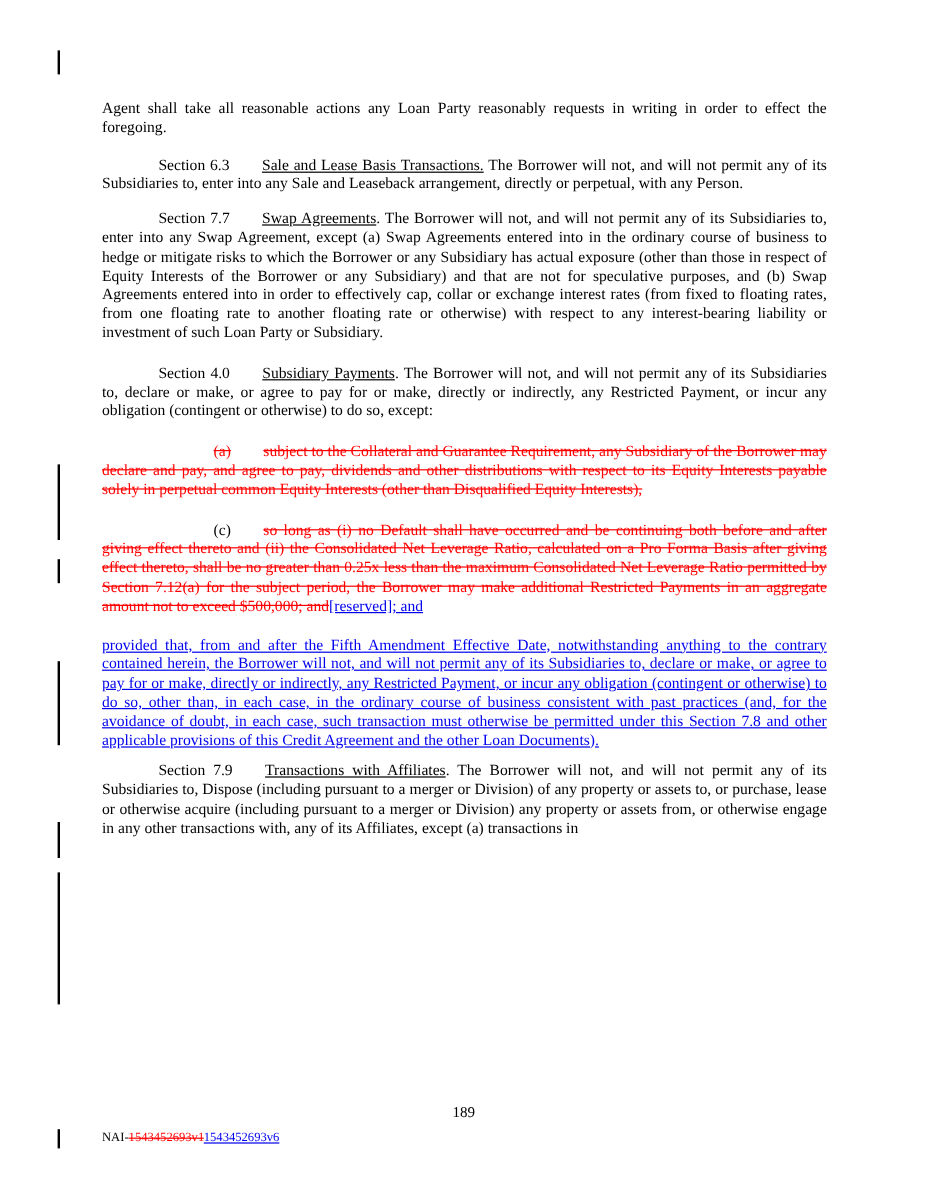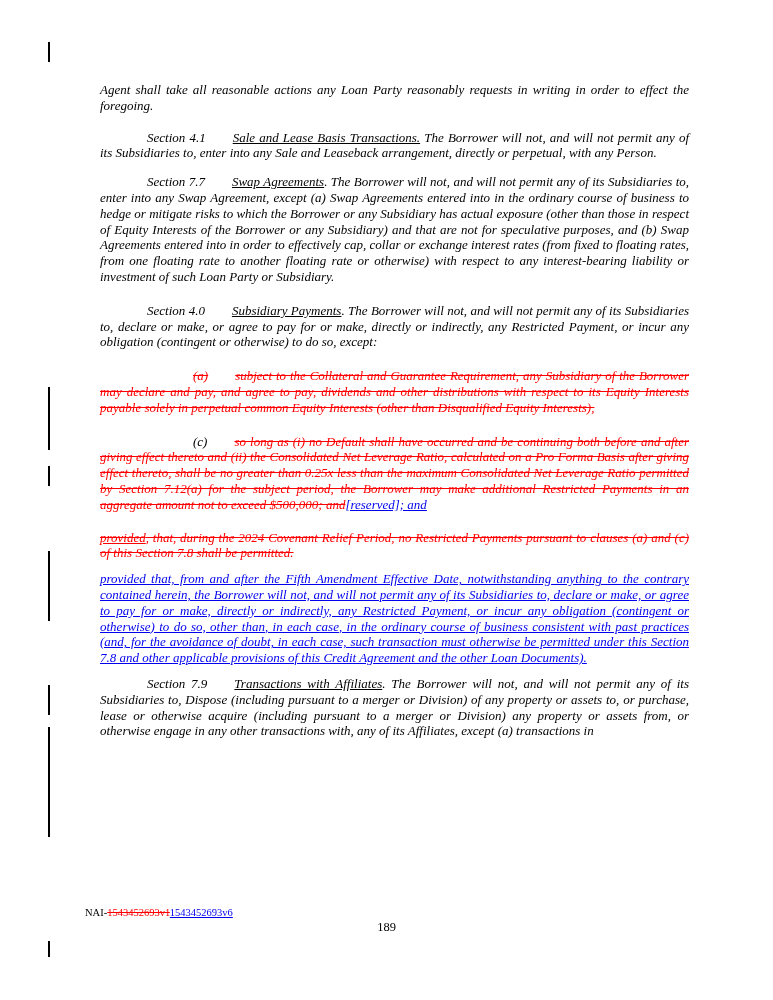--- a/index.html
+++ b/index.html
@@ -5,72 +5,71 @@
   html,body { margin:0; padding:0; }
   body {
     width:773px; height:1000px; background:#ffffff; overflow:hidden;
     font-family:"Liberation Serif","DejaVu Serif",serif; color:#000;
   }
   .page { position:relative; width:773px; height:1000px; background:#fff; }
   .content {
     position:absolute; top:82px; left:85px; width:604px;
     font-size:13px; line-height:15.8px; text-align:justify;
   }
-  p { margin:0 0 17px 15px;font-style:italic; }
+  p { margin:0 0 17px 0; }
   p.mb16 { margin-bottom:16px; }
   p.mb13 { margin-bottom:13px; }
   p.mb18 { margin-bottom:18px; }
   p.mb9  { margin-bottom:9px; }
   p.mb10 { margin-bottom:10px; }
   .si { text-indent:47px; }   
   .ci { text-indent:93px; }   
   .tab { display:inline-block; width:27px; height:1px; }
   .ins-tab { height:12px; vertical-align:-2px; border-bottom:1px solid var(--ins-color,#0000ee); }
   .u { text-decoration:underline; }
   .del { color:var(--del-color,#ff0000); text-decoration:line-through; }
   .del-u { color:var(--del-color,#ff0000); text-decoration:underline line-through; }
   .ins { color:var(--ins-color,#0000ee); text-decoration:underline; }
   .bar { position:absolute; left:48px; width:2px; background:#000; }
   .page-number {
     position:absolute; top:920px; left:0; width:773px;
     text-align:center; font-size:12.5px;
   }
-  .doc-footer { position:absolute; top:907px; left:85px; font-size:10.5px; }
+  .doc-footer { position:absolute; top:943px; left:85px; font-size:10.5px; }
 </style>
 </head>
 <body>
 
 <div class="page">
 
   <div class="bar" style="top:42px;height:20px"></div>
   <div class="bar" style="top:387px;height:63px"></div>
   <div class="bar" style="top:466px;height:20px"></div>
   <div class="bar" style="top:551px;height:70px"></div>
   <div class="bar" style="top:685px;height:30px"></div>
   <div class="bar" style="top:727px;height:110px"></div>
   <div class="bar" style="top:941px;height:16px"></div>
 
   <div class="content">
 
     <p class="mb16"><span>Agent shall take all reasonable actions any Loan Party reasonably requests in writing in order to effect the foregoing.</span></p>
 
-    <p class="si mb13"><span>Section 4.1</span><span class="tab"></span><span class="u">Sale and Lease Basis Transactions.</span><span> The Borrower will not, and will not permit any of its Subsidiaries to, enter into any Sale and Leaseback arrangement, directly or perpetual, with any Person.</span></p>
+    <p class="si mb13"><span>Section 6.3</span><span class="tab"></span><span class="u">Sale and Lease Basis Transactions.</span><span> The Borrower will not, and will not permit any of its Subsidiaries to, enter into any Sale and Leaseback arrangement, directly or perpetual, with any Person.</span></p>
 
     <p class="si mb18"><span>Section 7.7</span><span class="tab"></span><span class="u">Swap Agreements</span><span>. The Borrower will not, and will not permit any of its Subsidiaries to, enter into any Swap Agreement, except (a) Swap Agreements entered into in the ordinary course of business to hedge or mitigate risks to which the Borrower or any Subsidiary has actual exposure (other than those in respect of Equity Interests of the Borrower or any Subsidiary) and that are not for speculative purposes, and (b) Swap Agreements entered into in order to effectively cap, collar or exchange interest rates (from fixed to floating rates, from one floating rate to another floating rate or otherwise) with respect to any interest-bearing liability or investment of such Loan Party or Subsidiary.</span></p>
 
     <p class="si mb18"><span>Section 4.0</span><span class="tab"></span><span class="u">Subsidiary Payments</span><span>. The Borrower will not, and will not permit any of its Subsidiaries to, declare or make, or agree to pay for or make, directly or indirectly, any Restricted Payment, or incur any obligation (contingent or otherwise) to do so, except:</span></p>
 
     <p class="ci mb18"><span class="del">(a)</span><span class="tab"></span><span class="del">subject to the Collateral and Guarantee Requirement, any Subsidiary of the Borrower may declare and pay, and agree to pay, dividends and other distributions with respect to its Equity Interests payable solely in perpetual common Equity Interests (other than Disqualified Equity Interests),</span></p>
 
 
 
     <p class="ci"><span>(c)</span><span class="tab"></span><span class="del">so long as (i) no Default shall have occurred and be continuing both before and after giving effect thereto and (ii) the Consolidated Net Leverage Ratio, calculated on a Pro Forma Basis after giving effect thereto, shall be no greater than 0.25x less than the maximum Consolidated Net Leverage Ratio permitted by Section 7.12(a) for the subject period, the Borrower may make additional Restricted Payments in an aggregate amount not to exceed $500,000; and</span><span class="ins">[reserved]; and</span></p>
 
 
-    <p class="mb10"><span class="del-u">provided</span><span class="del">, that, during the 2024 Covenant Relief Period, no Restricted Payments pursuant to clauses (a) and (c) of this Section 7.8 shall be permitted.</span></p>
 
     <p class="mb10"><span class="ins">provided that, from and after the Fifth Amendment Effective Date, notwithstanding anything to the contrary contained herein, the Borrower will not, and will not permit any of its Subsidiaries to, declare or make, or agree to pay for or make, directly or indirectly, any Restricted Payment, or incur any obligation (contingent or otherwise) to do so, other than, in each case, in the ordinary course of business consistent with past practices (and, for the avoidance of doubt, in each case, such transaction must otherwise be permitted under this Section 7.8 and other applicable provisions of this Credit Agreement and the other Loan Documents).</span></p>
 
     <p class="si"><span>Section 7.9</span><span class="tab"></span><span class="u">Transactions with Affiliates</span><span>. The Borrower will not, and will not permit any of its Subsidiaries to, Dispose (including pursuant to a merger or Division) of any property or assets to, or purchase, lease or otherwise acquire (including pursuant to a merger or Division) any property or assets from, or otherwise engage in any other transactions with, any of its Affiliates, except (a) transactions in</span></p>
 
   </div>
 
   <div class="page-number">189</div>
 
   <div class="doc-footer"><span>NAI-</span><span class="del">1543452693v1</span><span class="ins">1543452693v6</span></div>

